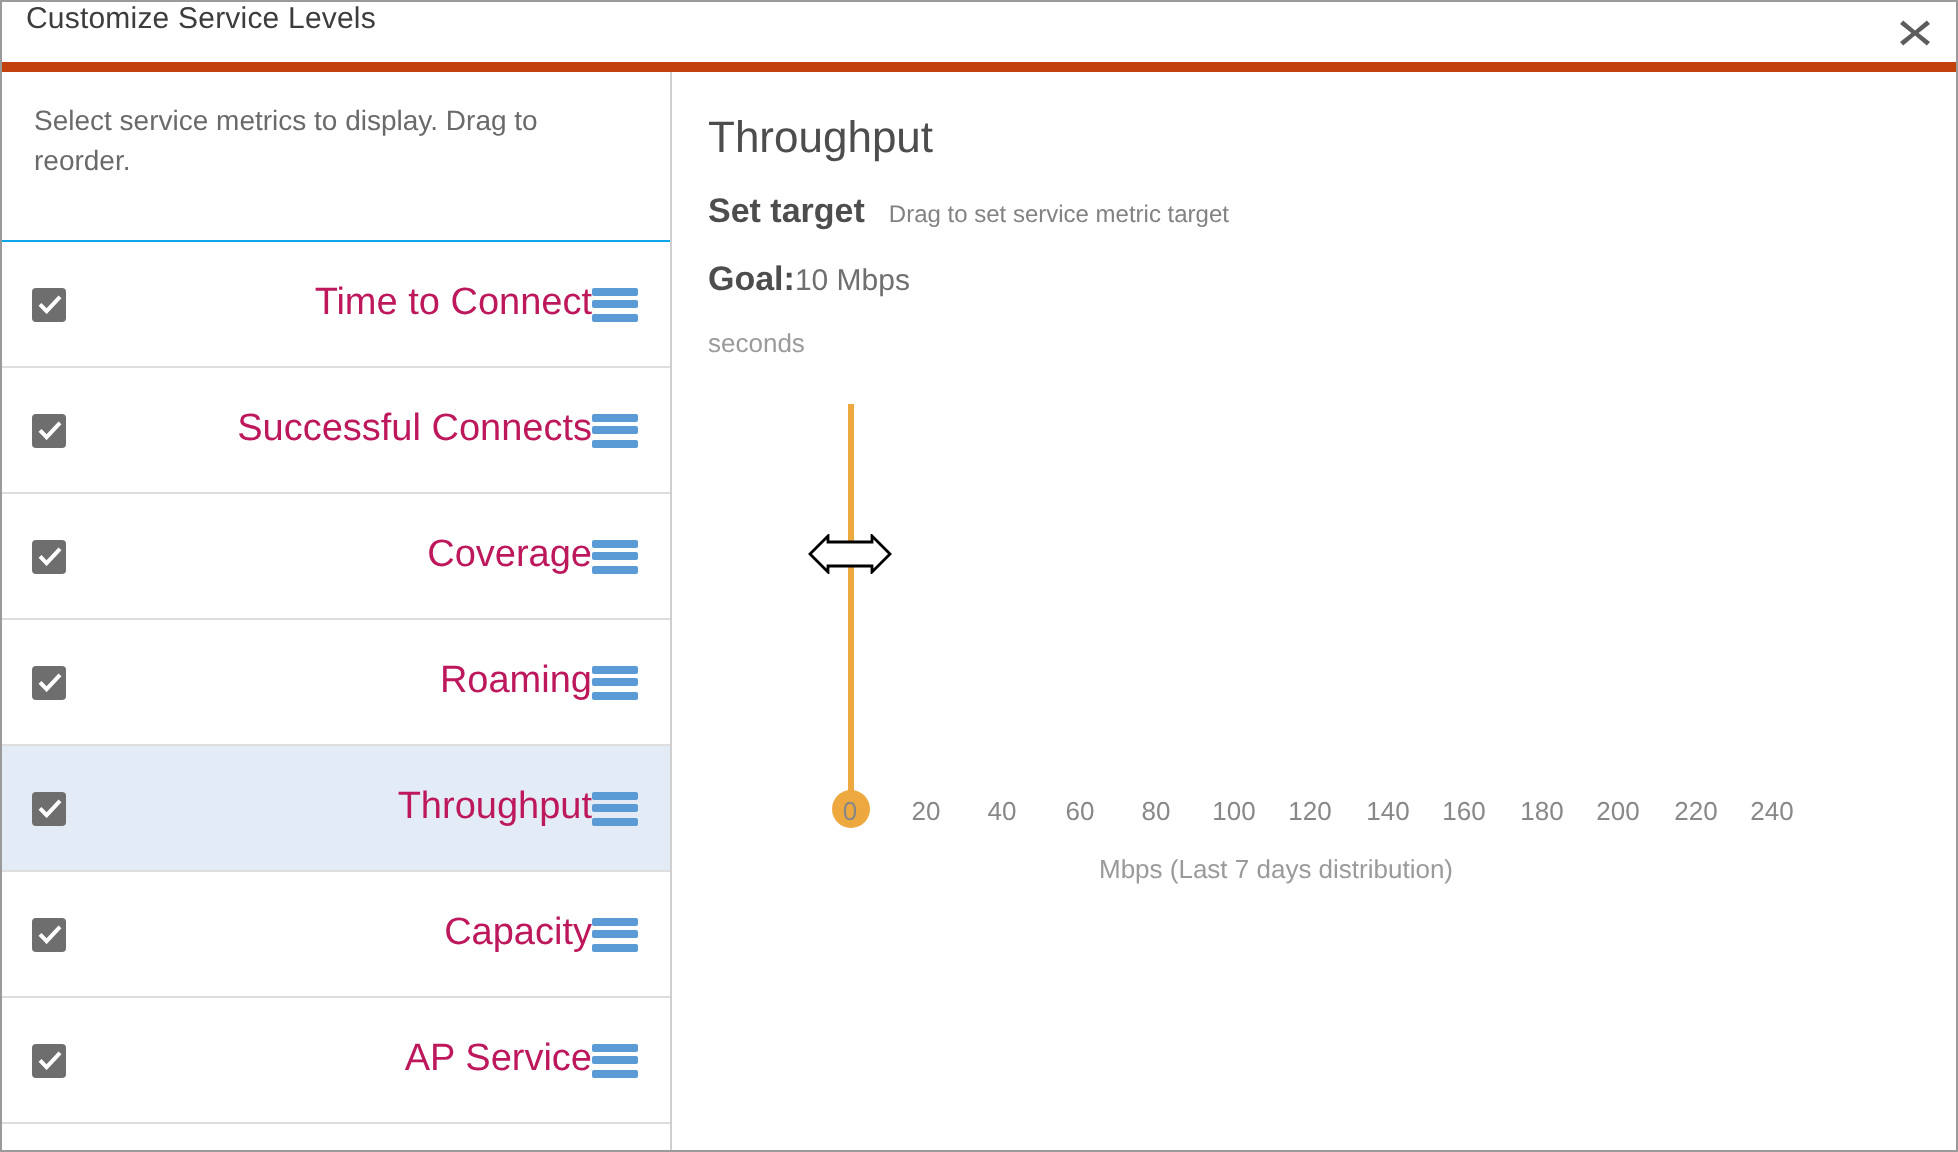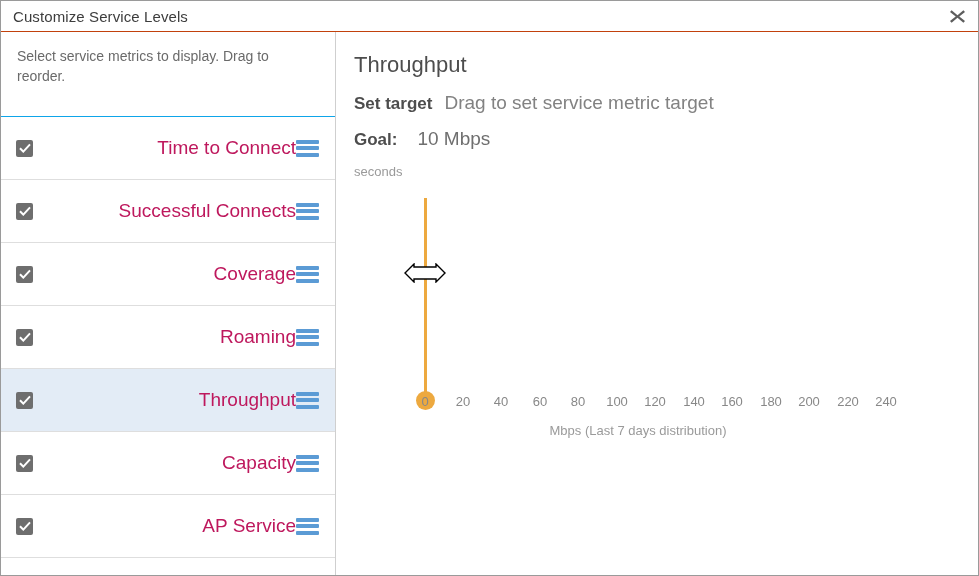--- a/index.html
+++ b/index.html
@@ -22,23 +22,22 @@
     border: 1px solid #9a9a9a;
     background: #ffffff;
     display: flex;
     flex-direction: column;
   }
   
   .titlebar {
     position: relative;
     height: 30px;
     min-height: 30px;
-    border-bottom: 1px solid #c2410c;
-    display: flex;
-    align-items: center;
+    border-bottom: 5px solid #c2410c;
+    display: flex;
     background: #ffffff;
   }
   .titlebar-text {
     font-size: 15px;
     color: #3d3d3d;
     padding-left: 12px;
     letter-spacing: 0.1px;
   }
   .close-btn {
     position: absolute;
@@ -154,28 +153,28 @@
     display: flex;
     align-items: baseline;
     margin-bottom: 14px;
   }
   .strong-lbl {
     font-size: 17px;
     font-weight: bold;
     color: #4d4d4d;
   }
   .sub-lbl {
-    font-size: 19px;
+    font-size: 12px;
     color: #828282;
     margin-left: 12px;
   }
   .goal-val {
-    font-size: 19px;
+    font-size: 15px;
     color: #6f6f6f;
-    margin-left: 20px;
+    margin-left: 0;
   }
   .unit-lbl {
     font-size: 13px;
     color: #9a9a9a;
     margin: 10px 0 0 0;
   }
 
   
   .plot {
     position: absolute;

